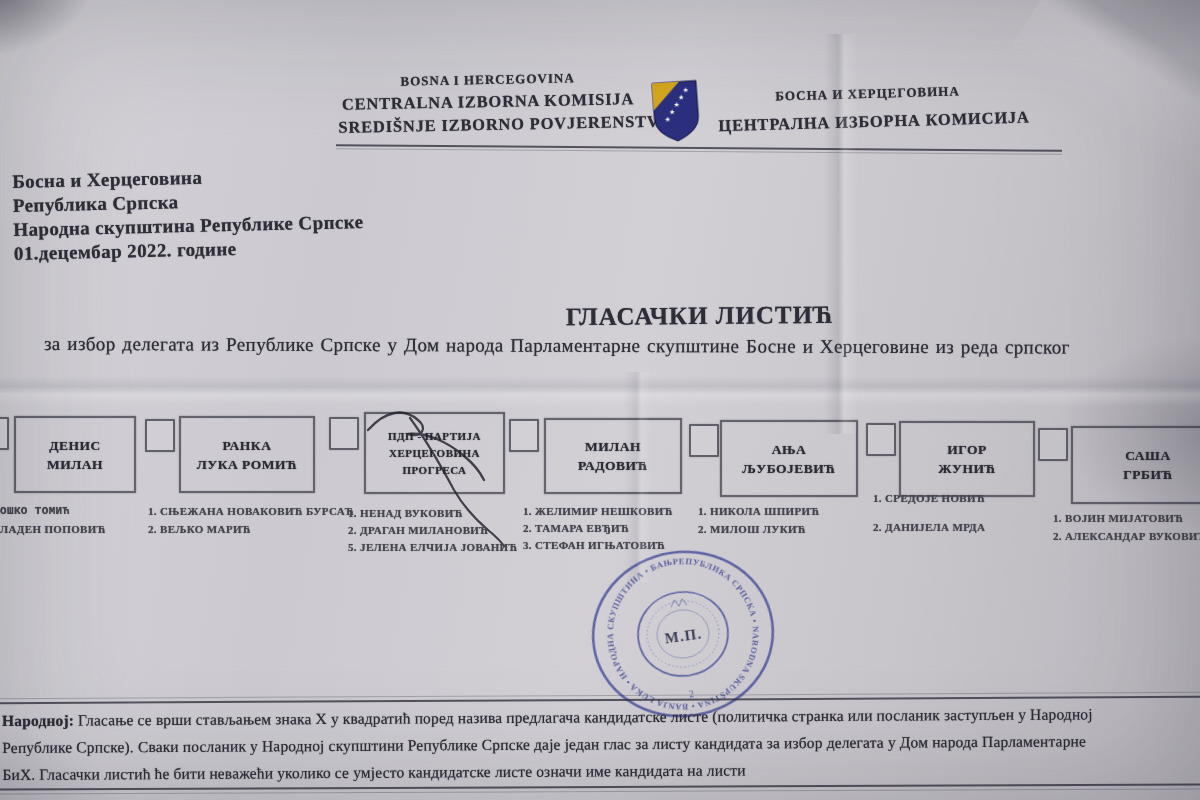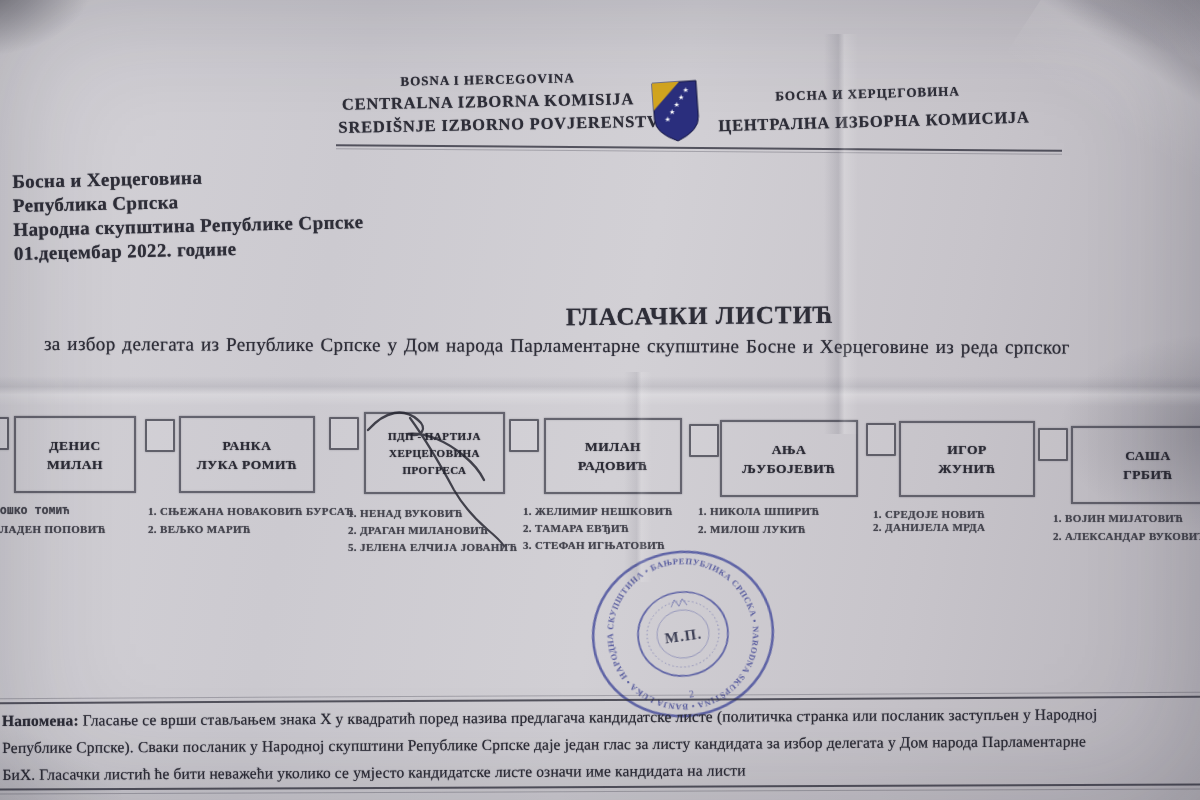--- a/index.html
+++ b/index.html
@@ -152,21 +152,21 @@
 <div class="t clist softer" style="left:348px;top:524px;">2. ДРАГАН МИЛАНОВИЋ</div>
 <div class="t clist softer" style="left:348px;top:541px;">5. ЈЕЛЕНА ЕЛЧИЈА ЈОВАНИЋ</div>
 
 <div class="t clist softer" style="left:523px;top:505px;">1. ЖЕЛИМИР НЕШКОВИЋ</div>
 <div class="t clist softer" style="left:523px;top:522px;">2. ТАМАРА ЕВЂИЋ</div>
 <div class="t clist softer" style="left:523px;top:539px;">3. СТЕФАН ИГЊАТОВИЋ</div>
 
 <div class="t clist softer" style="left:698px;top:505px;">1. НИКОЛА ШПИРИЋ</div>
 <div class="t clist softer" style="left:698px;top:523px;">2. МИЛОШ ЛУКИЋ</div>
 
-<div class="t clist softer" style="left:873px;top:508px;">1. СРЕДОЈЕ НОВИЋ</div>
+<div class="t clist softer" style="left:873px;top:492px;">1. СРЕДОЈЕ НОВИЋ</div>
 <div class="t clist softer" style="left:873px;top:521px;">2. ДАНИЈЕЛА МРДА</div>
 
 <div class="t clist softer" style="left:1053px;top:512px;">1. ВОЈИН МИЈАТОВИЋ</div>
 <div class="t clist softer" style="left:1053px;top:530px;">2. АЛЕКСАНДАР ВУКОВИЋ</div>
 
 <svg style="position:absolute;left:583px;top:546px;transform:rotate(-8deg);opacity:.88;filter:blur(.55px);" width="200" height="176" viewBox="0 0 200 176">
   <ellipse cx="100" cy="88" rx="90" ry="82" fill="none" stroke="#5056a0" stroke-width="2.6"></ellipse>
   <ellipse cx="100" cy="88" rx="45" ry="42" fill="none" stroke="#5056a0" stroke-width="1.7"></ellipse>
   <ellipse cx="100" cy="88" rx="36" ry="33" fill="none" stroke="#5056a0" stroke-width="1" stroke-dasharray="1.5,2.5" opacity=".6"></ellipse>
   <ellipse cx="100" cy="88" rx="26" ry="24" fill="none" stroke="#5056a0" stroke-width=".9" opacity=".55"></ellipse>
@@ -177,21 +177,21 @@
   <path d="M92,60 l4,-7 4,7 4,-7 4,7" fill="none" stroke="#5056a0" stroke-width="1" opacity=".7"></path>
   <text x="100" y="95" text-anchor="middle" font-size="15" font-weight="bold" fill="#2a2d45" letter-spacing="1">М.П.</text>
   <text x="100" y="152" text-anchor="middle" font-size="10" fill="#4a4f99">2</text>
 </svg>
 
 <div class="rule-faint" style="left:0;top:695px;width:1200px;transform:rotate(-0.3deg);"></div>
 <div class="rule" style="left:0;top:699px;width:1200px;transform:rotate(-0.3deg);"></div>
 
 <div class="t" style="left:2px;top:707px;transform:rotate(-0.35deg);transform-origin:left top;">
   <div class="note-line soft" style="line-height:27px;">
-    <b>Напомена:</b>
+    <b>Народној:</b>
     <span>Гласање се врши стављањем знака X у квадратић поред назива предлагача кандидатске листе (политичка странка или посланик заступљен у Народној</span>
   </div>
   <div class="note-line soft" style="line-height:27px;">Републике Српске). Сваки посланик  у Народној скупштини Републике Српске даје један глас за листу кандидата за избор делегата у Дом  народа Парламентарне</div>
   <div class="note-line soft" style="line-height:27px;">БиХ. Гласачки листић ће бити неважећи уколико се умјесто кандидатске листе означи име кандидата на листи</div>
 </div>
 
 <div class="rule" style="left:0;top:786px;width:1200px;transform:rotate(-0.25deg);"></div>
 <div class="rule-faint" style="left:0;top:791px;width:1200px;transform:rotate(-0.25deg);"></div>
 
 <div class="crease" style="left:0;top:376px;width:1200px;height:30px;background:linear-gradient(to bottom, rgba(255,255,255,0) 0%, rgba(66,66,82,.10) 35%, rgba(255,255,255,.20) 62%, rgba(255,255,255,0) 100%);"></div>

